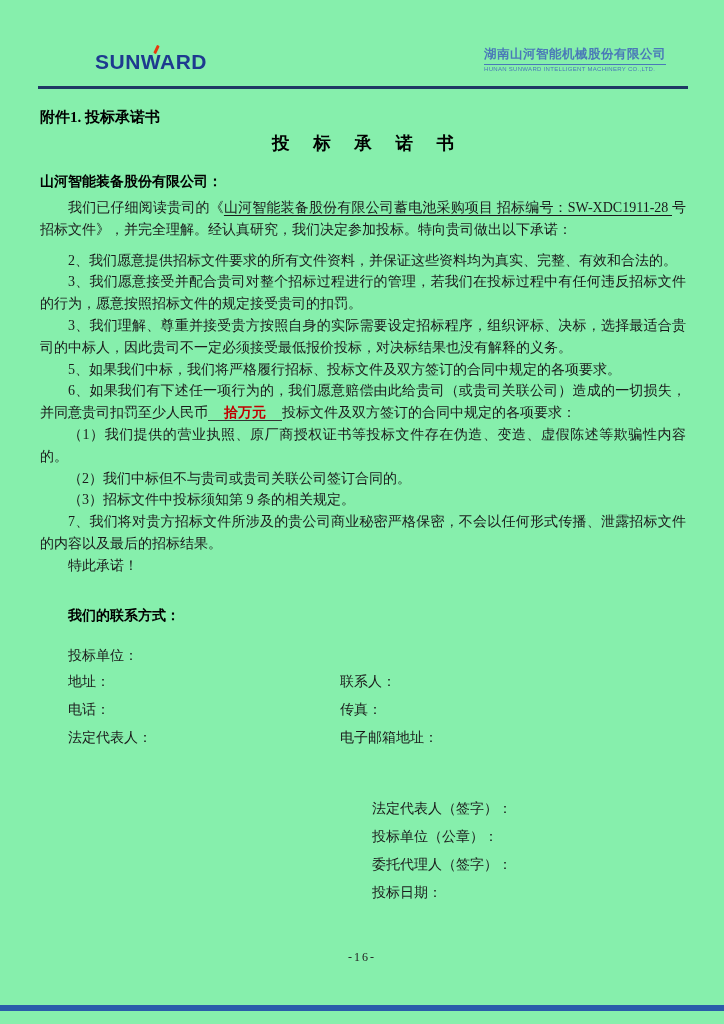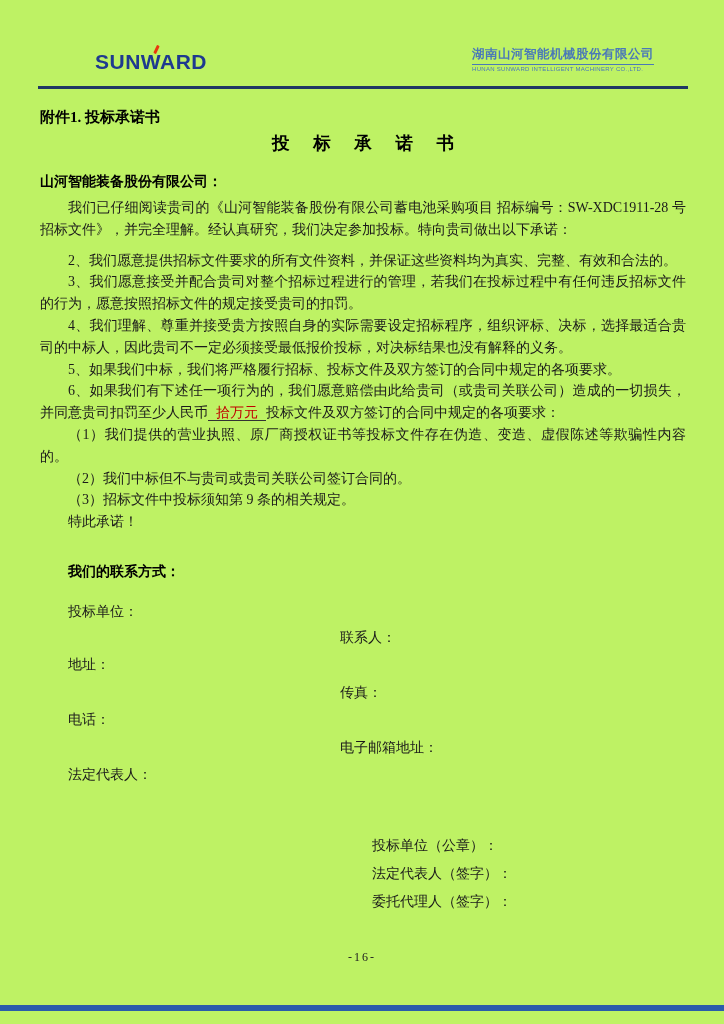--- a/index.html
+++ b/index.html
@@ -3,21 +3,21 @@
 <meta charset="utf-8">
 <style>
   * { margin: 0; padding: 0; box-sizing: border-box; }
   html, body { background: #ffffff; }
   body { width: 724px; height: 1024px; }
 
   .page {
     position: relative;
     width: 724px;
     height: 1024px;
-    background: #bef264;
+    background: #86efac;
     font-family: "Liberation Serif", "DejaVu Serif", serif;
     color: #1a1a1a;
     overflow: hidden;
   }
 
   
   .header {
     position: absolute;
     top: 44px; left: 40px; right: 38px;
     display: flex;
@@ -33,21 +33,21 @@
     color: var(--logo-navy, #1e3a8f);
   }
   .spark {
     position: absolute;
     top: -5px; left: 54%;
     width: 3px; height: 9px;
     background: var(--logo-red, #e8380d);
     transform: rotate(25deg);
     border-radius: 1px;
   }
-  .company { margin-right: 32px; margin-top: 2px; text-align: left; }
+  .company { margin-right: 20px; margin-top: 2px; text-align: left; }
   .company-cn {
     font-family: "Liberation Sans", "DejaVu Sans", sans-serif;
     font-size: 12.5px;
     font-weight: bold;
     letter-spacing: 0.5px;
     color: var(--company-blue, #4a79b8);
     border-bottom: 1px solid var(--company-blue, #4a79b8);
     padding-bottom: 1px;
   }
   .company-en {
@@ -74,32 +74,32 @@
     letter-spacing: 0.55em; margin-right: -0.55em;
     margin-top: 4px;
   }
   .salutation { font-size: 14px; font-weight: bold; color: #000; margin-top: 18px; }
 
   .para { font-size: 14px; line-height: 21.8px; text-align: justify; }
   .indent { text-indent: 2em; }
   .intro { margin-top: 6px; }
   .items { margin-top: 9px; }
 
-  .u { text-underline-offset: 3px; }
+  .u { text-decoration: underline; text-underline-offset: 3px; }
   .penalty {
     color: var(--penalty-red, #c00000);
-    font-weight: normal;
+    font-weight: bold;
     border-bottom: 1.5px solid #333;
-    padding: 0 8px;
+    padding: 0 16px;
   }
 
   .contact-heading { font-size: 14px; font-weight: bold; color: #000; margin-top: 30px; text-indent: 2em; }
   .bidder { font-size: 14px; margin-top: 22px; padding-left: 28px; }
   .contact-row { display: flex; font-size: 14px; margin-top: 6px; padding-left: 28px; line-height: 22px; }
-  .contact-row .cl { width: 272px; margin-top: 27px; }
+  .contact-row .cl { width: 272px; }
 
   .signature { margin-left: 332px; margin-top: 49px; font-size: 14px; }
   .signature .sig-line { line-height: 22px; margin-bottom: 6px; }
 
   
   .footer {
     position: absolute;
     top: 950px; left: 0; right: 0;
     text-align: center;
     font-size: 12px;
@@ -133,49 +133,51 @@
   <div class="content">
     <h2 class="attachment">附件1. 投标承诺书</h2>
     <h1 class="doc-title">投 标 承 诺 书</h1>
     <p class="salutation">山河智能装备股份有限公司：</p>
 
     <p class="para indent intro"><span>我们已仔细阅读贵司的《</span><span class="u">山河智能装备股份有限公司蓄电池采购项目 招标编号：SW-XDC1911-28 </span><span>号招标文件》，并完全理解。经认真研究，我们决定参加投标。特向贵司做出以下承诺：</span></p>
 
     <div class="items">
       <p class="para indent">2、我们愿意提供招标文件要求的所有文件资料，并保证这些资料均为真实、完整、有效和合法的。</p>
       <p class="para indent">3、我们愿意接受并配合贵司对整个招标过程进行的管理，若我们在投标过程中有任何违反招标文件的行为，愿意按照招标文件的规定接受贵司的扣罚。</p>
-      <p class="para indent">4、我们理解、尊重并接受贵方按照自身的实际需要设定招标程序，组织评标、决标，选择最适合贵司的中标人，因此贵司不一定必须接受最低报价投标，对决标结果也没有解释的义务。</p>
+      <p class="para indent">3、我们理解、尊重并接受贵方按照自身的实际需要设定招标程序，组织评标、决标，选择最适合贵司的中标人，因此贵司不一定必须接受最低报价投标，对决标结果也没有解释的义务。</p>
       <p class="para indent">5、如果我们中标，我们将严格履行招标、投标文件及双方签订的合同中规定的各项要求。</p>
       <p class="para indent"><span>6、如果我们有下述任一项行为的，我们愿意赔偿由此给贵司（或贵司关联公司）造成的一切损失，并同意贵司扣罚至少人民币</span><span class="penalty">拾万元</span><span>投标文件及双方签订的合同中规定的各项要求：</span></p>
       <p class="para indent">（1）我们提供的营业执照、原厂商授权证书等投标文件存在伪造、变造、虚假陈述等欺骗性内容的。</p>
       <p class="para indent">（2）我们中标但不与贵司或贵司关联公司签订合同的。</p>
       <p class="para indent">（3）招标文件中投标须知第 9 条的相关规定。</p>
+      <p class="para indent">7、我们将对贵方招标文件所涉及的贵公司商业秘密严格保密，不会以任何形式传播、泄露招标文件的内容以及最后的招标结果。</p>
       <p class="para indent">特此承诺！</p>
     </div>
 
     <p class="contact-heading">我们的联系方式：</p>
     <p class="bidder">投标单位：</p>
 
     <div class="contact-row">
       <span class="cl">地址：</span>
       <span class="cr">联系人：</span>
     </div>
     <div class="contact-row">
       <span class="cl">电话：</span>
       <span class="cr">传真：</span>
     </div>
     <div class="contact-row">
       <span class="cl">法定代表人：</span>
       <span class="cr">电子邮箱地址：</span>
     </div>
 
     <div class="signature">
+      <div class="sig-line">法定代表人（签字）：</div>
       <div class="sig-line">投标单位（公章）：</div>
-      <div class="sig-line">法定代表人（签字）：</div>
       <div class="sig-line">委托代理人（签字）：</div>
+      <div class="sig-line">投标日期：</div>
     </div>
   </div>
 
   <div class="footer">
     <span>-16-</span>
   </div>
   <div class="rule-bottom"></div>
 
 </div>
 

